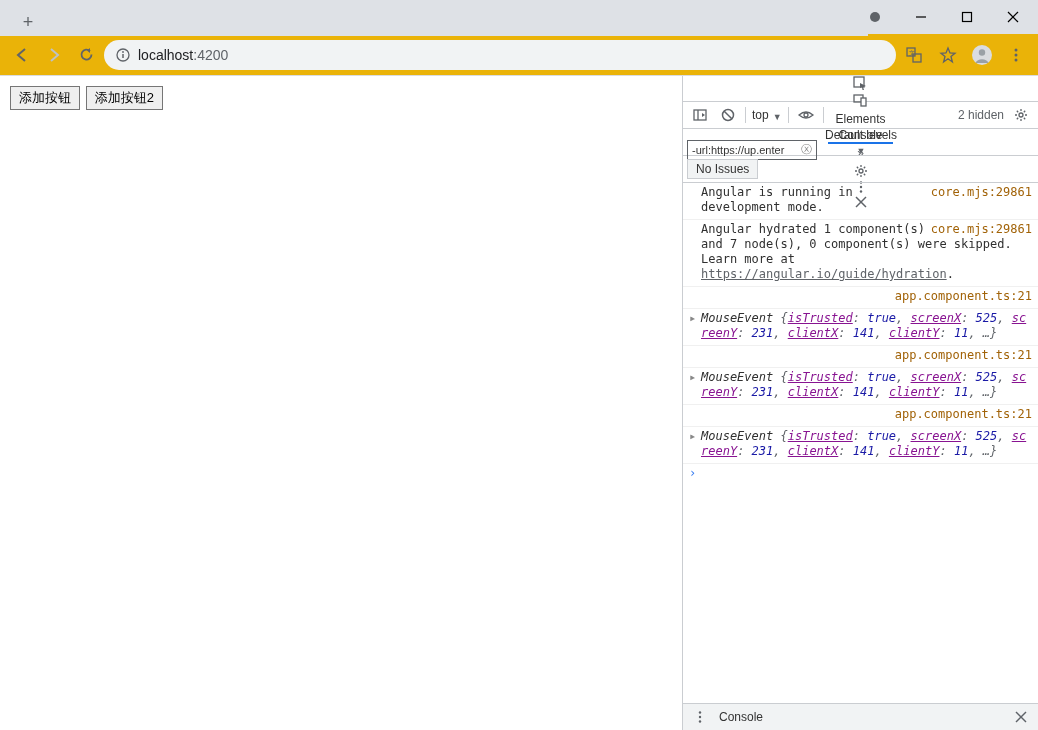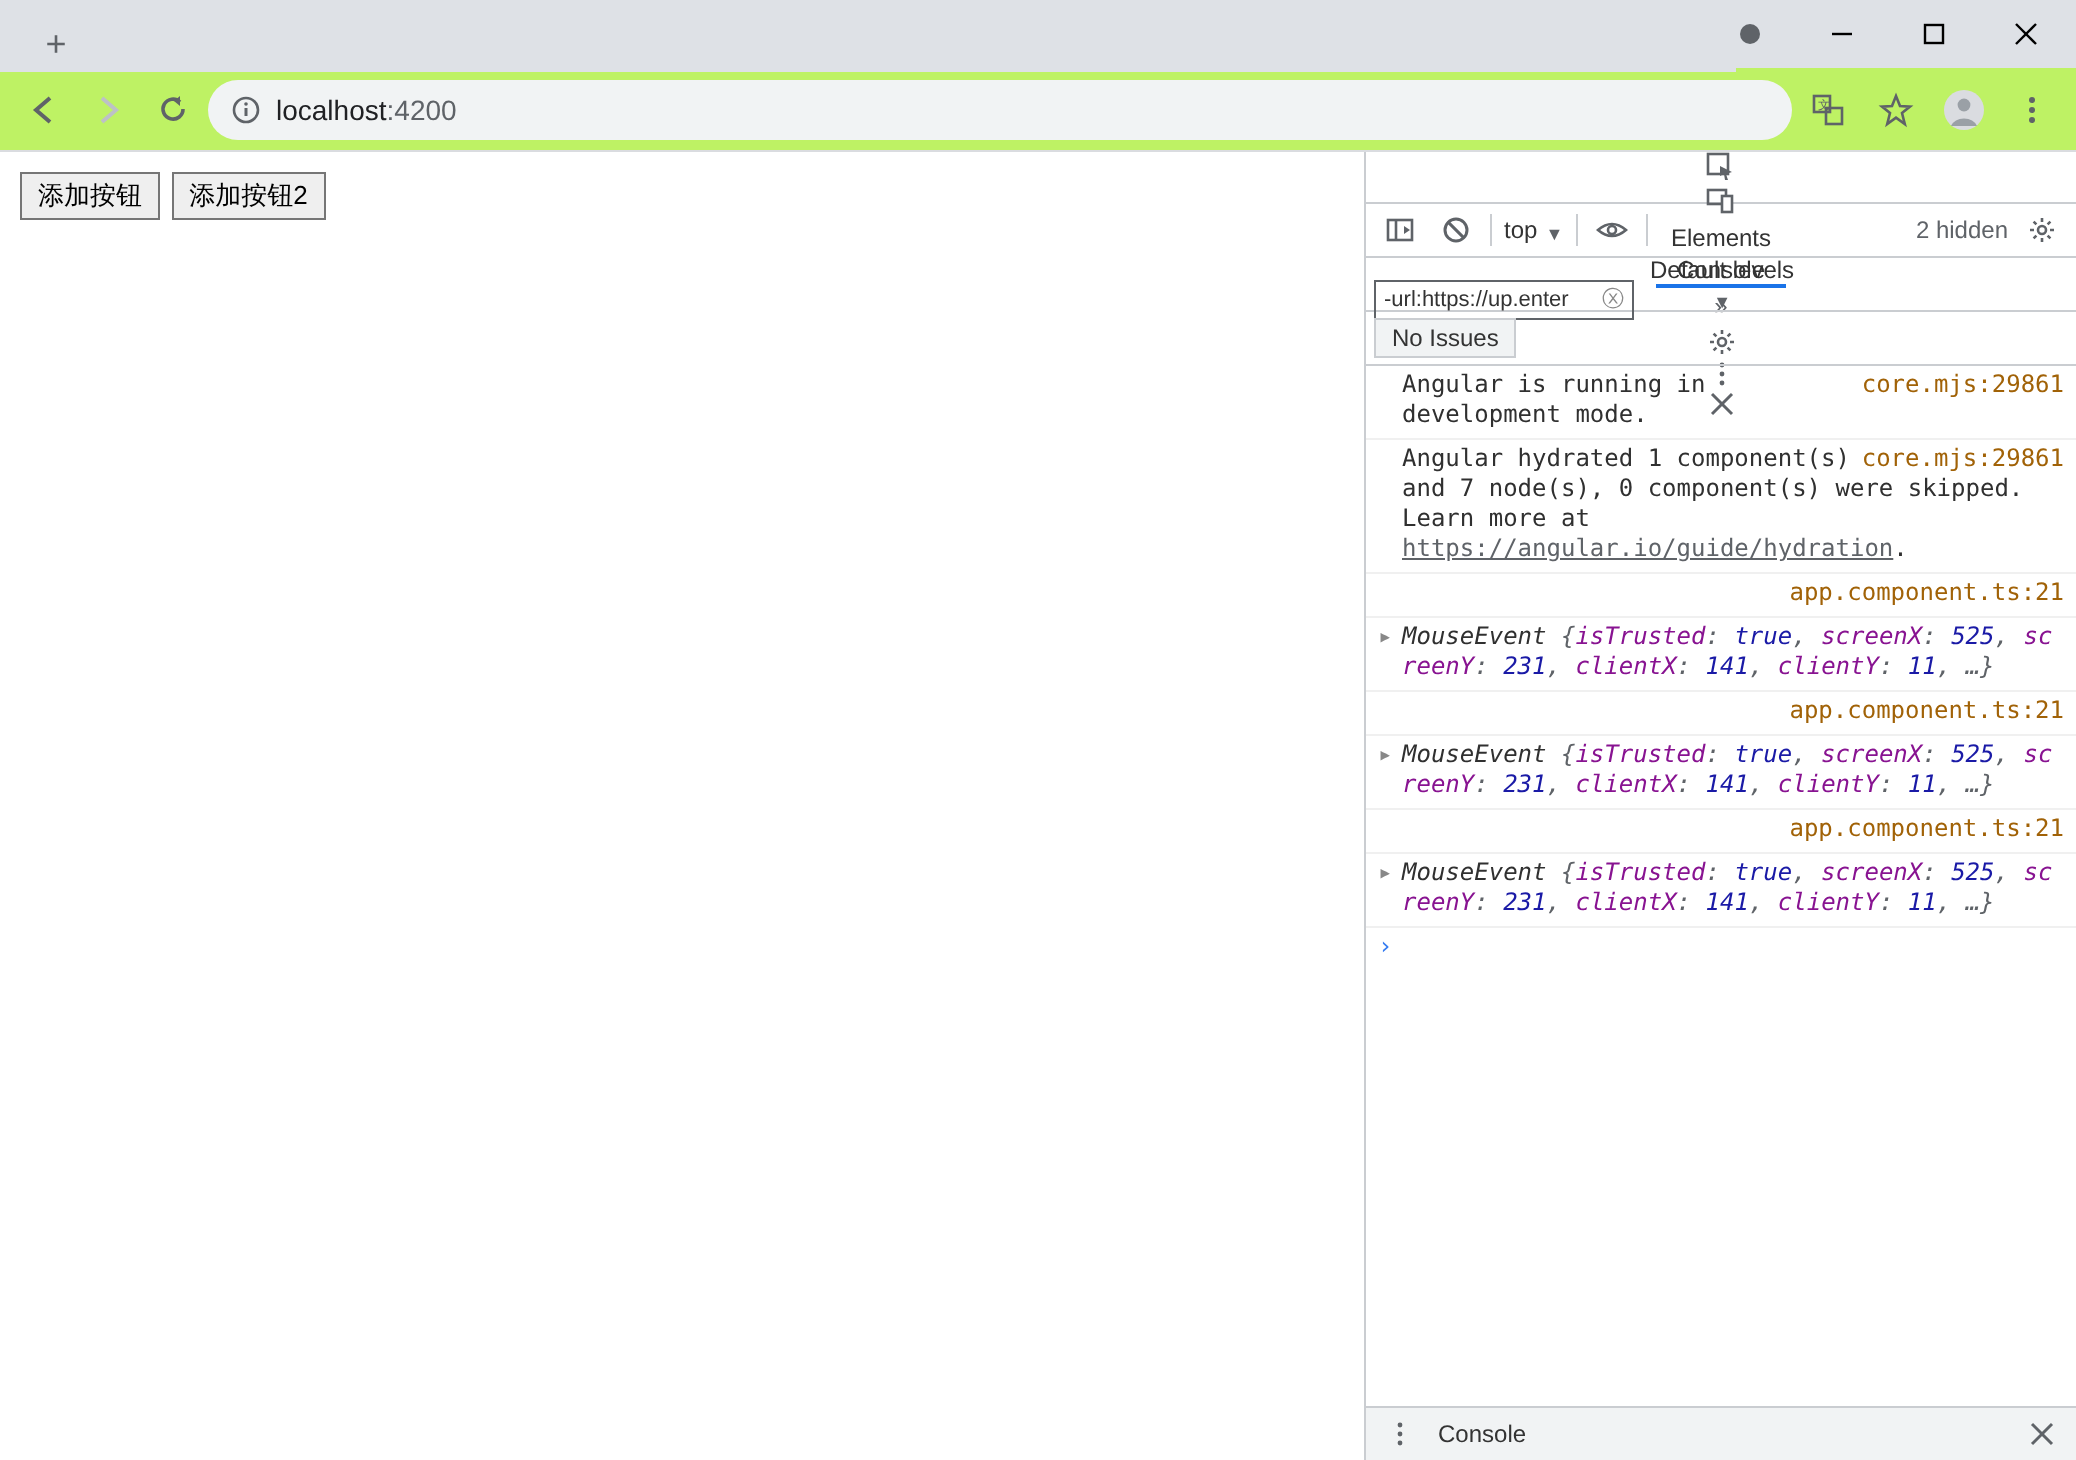--- a/index.html
+++ b/index.html
@@ -10,21 +10,21 @@
 .window-controls .wc { width: 46px; height: 30px; display: flex; align-items: center; justify-content: center; }
 .window-controls .dot { width: 10px; height: 10px; background: #5f6368; border-radius: 50%; }
 
 .tab-strip { height: 36px; background: #dee1e6; display: flex; align-items: flex-end; padding: 0 8px; position: absolute; top: 0; left: 0; right: 170px; }
 .tab { background: #fff; border-radius: 8px 8px 0 0; height: 34px; width: 230px; display: flex; align-items: center; padding: 0 10px; gap: 8px; font-size: 12px; color: #3c4043; }
 .tab .favicon { width: 16px; height: 16px; }
 .tab .tab-title { flex: 1; }
 .tab .tab-close { font-size: 16px; color: #5f6368; }
 .new-tab { width: 28px; height: 28px; display: flex; align-items: center; justify-content: center; font-size: 18px; color: #5f6368; margin-left: 6px; }
 
-.toolbar { height: 42px; background: #bef264; display: flex; align-items: center; padding: 0 8px; gap: 4px; border-bottom: 1px solid #dadce0; text-align: center; }
+.toolbar { height: 42px; background: #eab308; display: flex; align-items: center; padding: 0 8px; gap: 4px; border-bottom: 1px solid #dadce0; text-align: center; }
 .nav-btn { width: 28px; height: 28px; display: flex; align-items: center; justify-content: center; color: #5f6368; }
 .nav-btn.disabled { color: #bdc1c6; }
 .omnibox { flex: 1; height: 30px; background: #f1f3f4; border-radius: 15px; display: flex; align-items: center; padding: 0 12px; gap: 8px; color: #5f6368; font-size: 14px; }
 .omnibox .url-host { color: #202124; }
 .omnibox .url-port { color: #5f6368; }
 .toolbar-right { display: flex; gap: 6px; align-items: center; }
 
 .main { display: flex; height: calc(730px - 34px - 42px); }
 
 
@@ -52,21 +52,21 @@
 .dt-issues { height: 27px; border-bottom: 1px solid #cacdd1; display: flex; align-items: center; padding: 0 4px; }
 .issues-btn { border: 1px solid #cacdd1; background: #f1f3f4; padding: 2px 8px; color: #333; }
 
 .console-body { flex: 1; overflow: auto; font-family: Consolas, Menlo, monospace; font-size: 12px; line-height: 15px; }
 .log { border-bottom: 1px solid #f0f0f0; padding: 2px 6px 4px 18px; position: relative; }
 .log .src { float: right; color: #a16207; font-family: Consolas, monospace; }
 .log .msg { color: #303030; word-wrap: break-word; }
 .log .msg a { color: #5f6368; text-decoration: underline; }
 .log.obj { color: #5f6368; font-style: italic; }
 .log.obj .arrow { position: absolute; left: 6px; color: #888; font-style: normal; }
-.log.obj .k { color: #881391; font-style: italic; }
+.log.obj .k { color: #881391; font-style: italic; text-decoration: underline; }
 .log.obj .v-true { color: #1a1aa6; }
 .log.obj .v-num { color: #1a1aa6; }
 .log.obj .src-only { font-style: normal; }
 .prompt-line { padding: 2px 6px; color: #367cf1; font-family: Consolas, monospace; }
 
 .dt-drawer { height: 27px; border-top: 1px solid #cacdd1; display: flex; align-items: center; padding: 0 6px; gap: 8px; background: #f1f3f4; }
 .dt-drawer .spacer { flex: 1; }
 
 svg { display: block; }
 .tri { font-size: 9px; color: #5f6368; }

